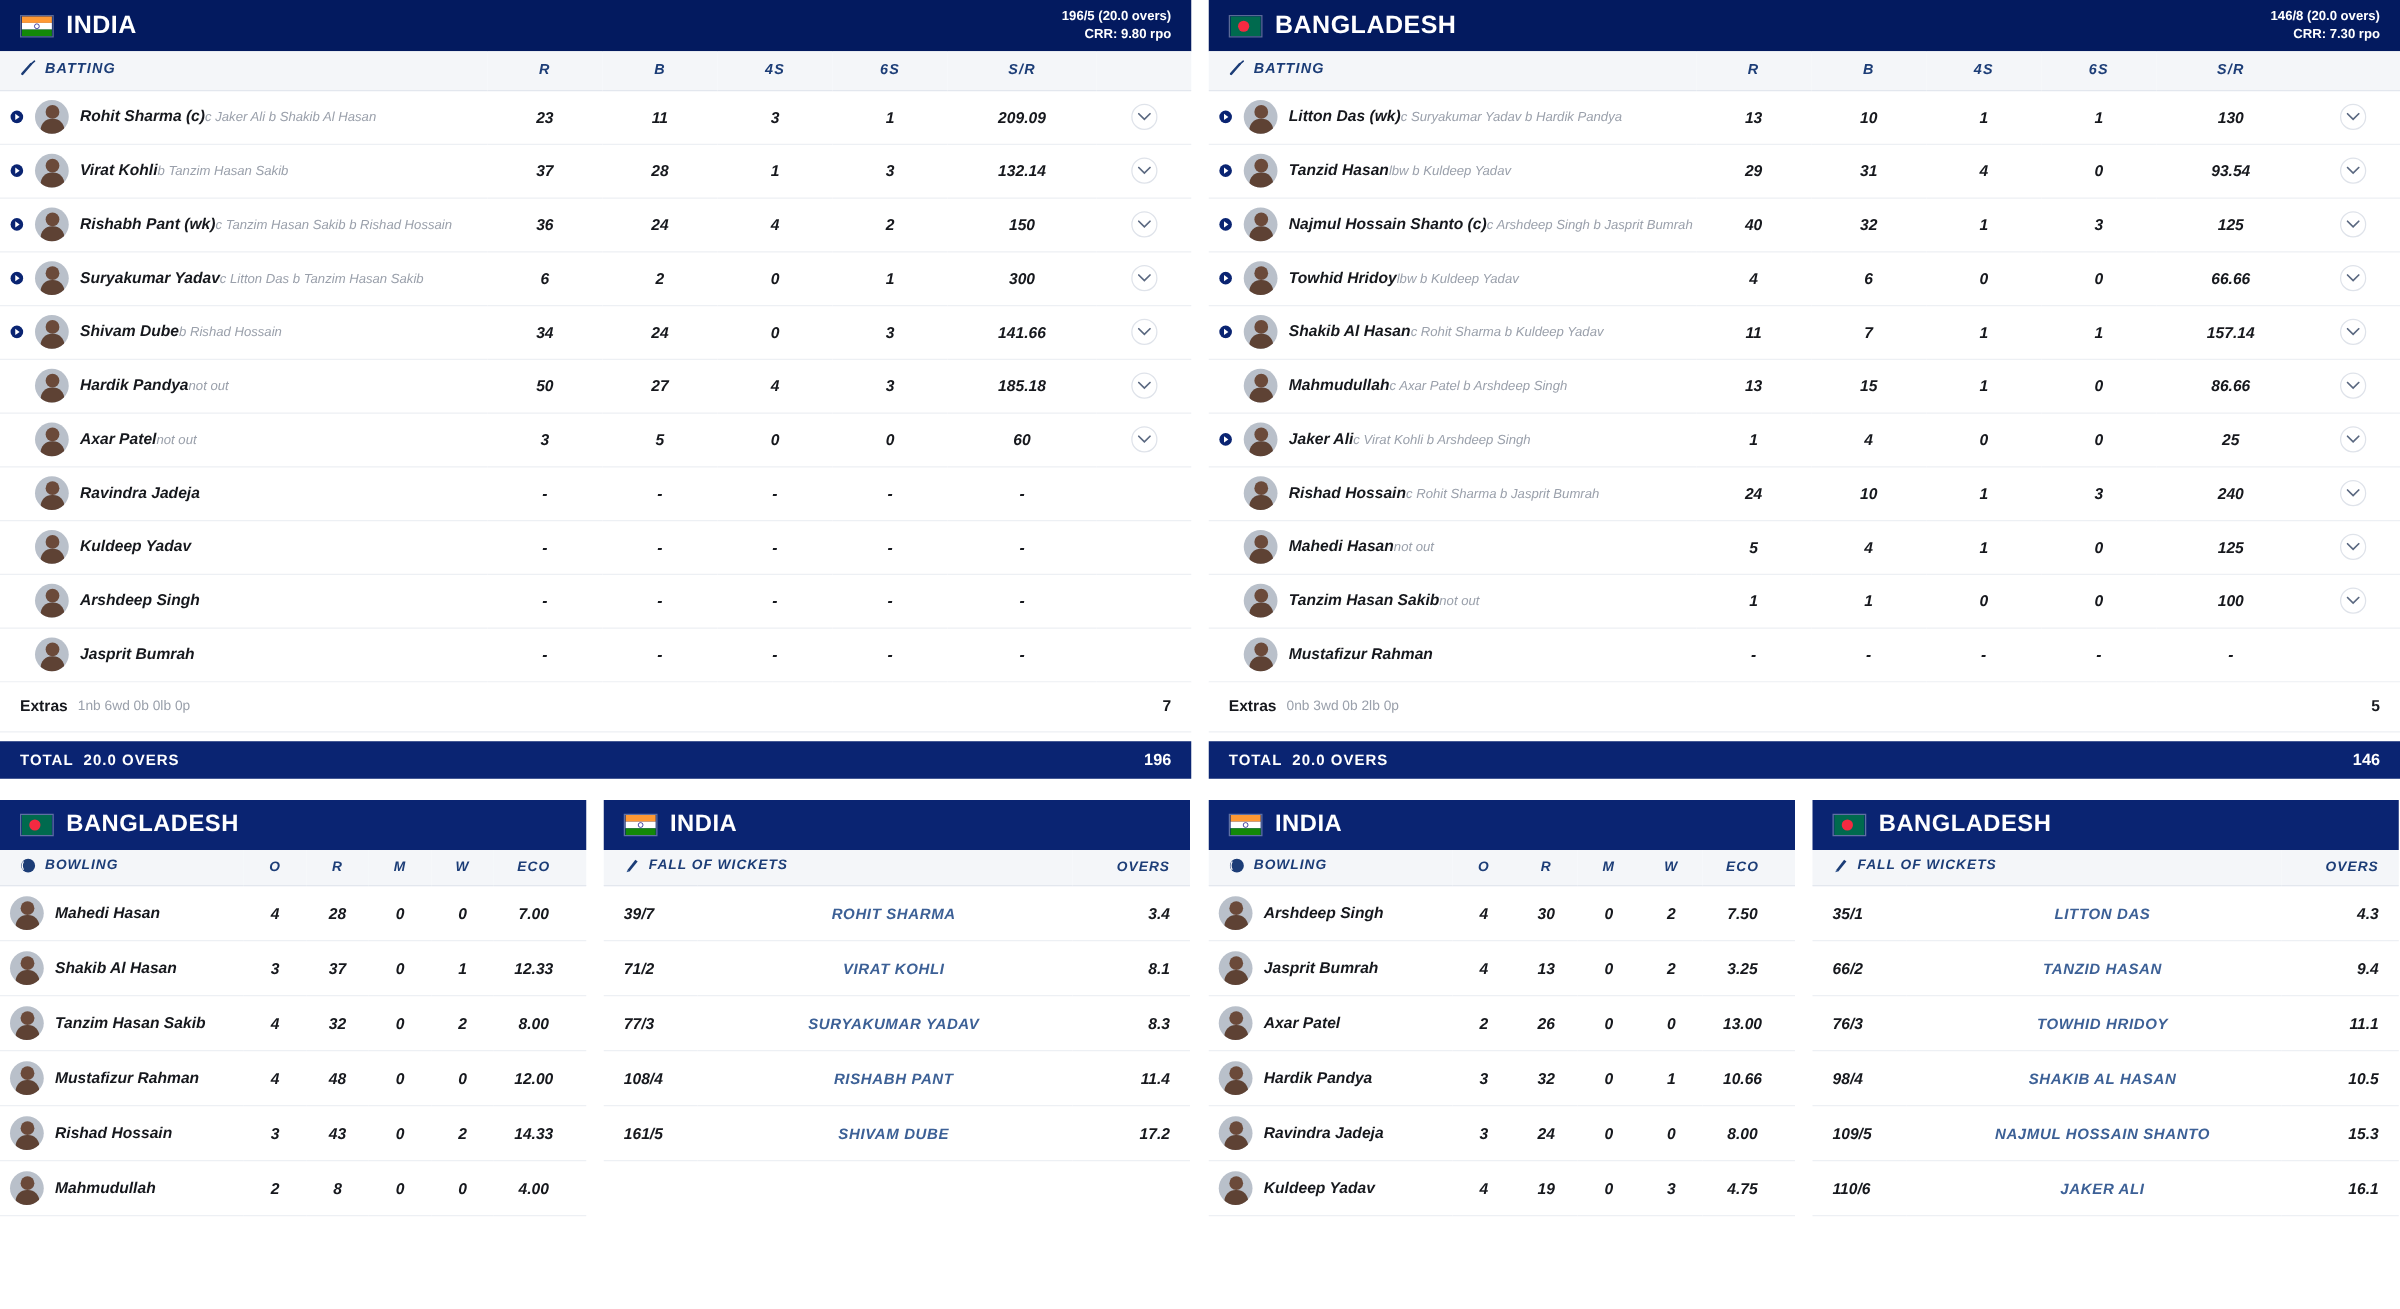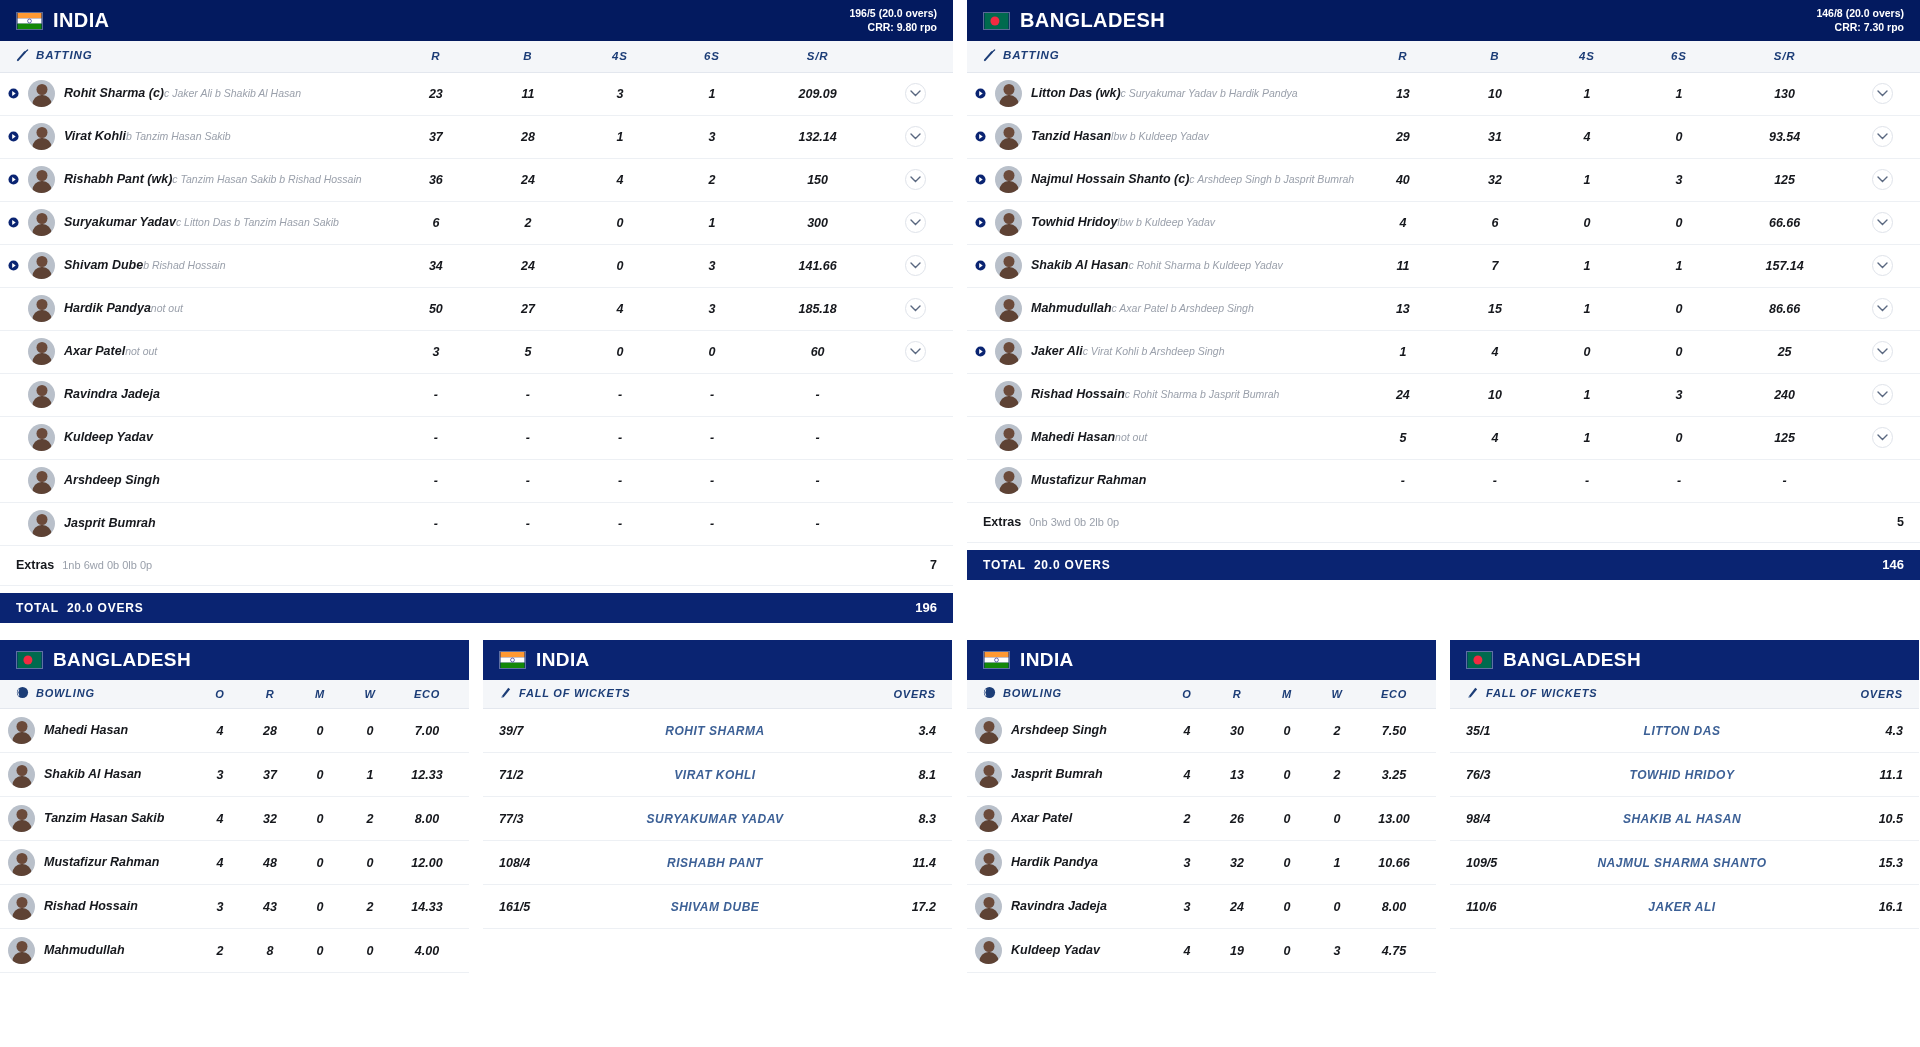--- a/index.html
+++ b/index.html
@@ -697,20 +697,39 @@
               <td><span class="chev">
                   <svg width="11" height="7" viewBox="0 0 11 7">
                     <path d="M1 1 L5.5 5.5 L10 1" fill="none" stroke="#5a6880" stroke-width="1.4" stroke-linecap="round"></path>
                   </svg>
                 </span></td>
             </tr>
             <tr>
               <td class="player-cell">
                 <span class="player-wrap">
                   <span class="bullet empty"></span>
+                  <span class="avatar" title="Tanzim Hasan Sakib"></span>
+                  <span><span class="pname">Tanzim Hasan Sakib</span><span class="pdismissal">not out</span></span>
+                </span>
+              </td>
+              <td>1</td>
+              <td>1</td>
+              <td>0</td>
+              <td>0</td>
+              <td>100</td>
+              <td><span class="chev">
+                  <svg width="11" height="7" viewBox="0 0 11 7">
+                    <path d="M1 1 L5.5 5.5 L10 1" fill="none" stroke="#5a6880" stroke-width="1.4" stroke-linecap="round"></path>
+                  </svg>
+                </span></td>
+            </tr>
+            <tr>
+              <td class="player-cell">
+                <span class="player-wrap">
+                  <span class="bullet empty"></span>
                   <span class="avatar" title="Mustafizur Rahman"></span>
                   <span><span class="pname">Mustafizur Rahman</span></span>
                 </span>
               </td>
               <td>-</td>
               <td>-</td>
               <td>-</td>
               <td>-</td>
               <td>-</td>
               <td></td>
@@ -1049,32 +1068,37 @@
                 <th class="overs-cell">OVERS</th>
               </tr>
             </thead>
             <tbody>
               <tr>
                 <td class="fow-score-cell fow-score">35/1</td>
                 <td class="fow-name-cell"><span class="fow-name">LITTON DAS</span></td>
                 <td class="overs-cell">4.3</td>
               </tr>
               <tr>
+                <td class="fow-score-cell fow-score">66/2</td>
+                <td class="fow-name-cell"><span class="fow-name">TANZID HASAN</span></td>
+                <td class="overs-cell">9.4</td>
+              </tr>
+              <tr>
                 <td class="fow-score-cell fow-score">76/3</td>
                 <td class="fow-name-cell"><span class="fow-name">TOWHID HRIDOY</span></td>
                 <td class="overs-cell">11.1</td>
               </tr>
               <tr>
                 <td class="fow-score-cell fow-score">98/4</td>
                 <td class="fow-name-cell"><span class="fow-name">SHAKIB AL HASAN</span></td>
                 <td class="overs-cell">10.5</td>
               </tr>
               <tr>
                 <td class="fow-score-cell fow-score">109/5</td>
-                <td class="fow-name-cell"><span class="fow-name">NAJMUL SHARMA SHANTO</span></td>
+                <td class="fow-name-cell"><span class="fow-name">NAJMUL HOSSAIN SHANTO</span></td>
                 <td class="overs-cell">15.3</td>
               </tr>
               <tr>
                 <td class="fow-score-cell fow-score">110/6</td>
                 <td class="fow-name-cell"><span class="fow-name">JAKER ALI</span></td>
                 <td class="overs-cell">16.1</td>
               </tr>
             </tbody>
           </table>
         </div>

